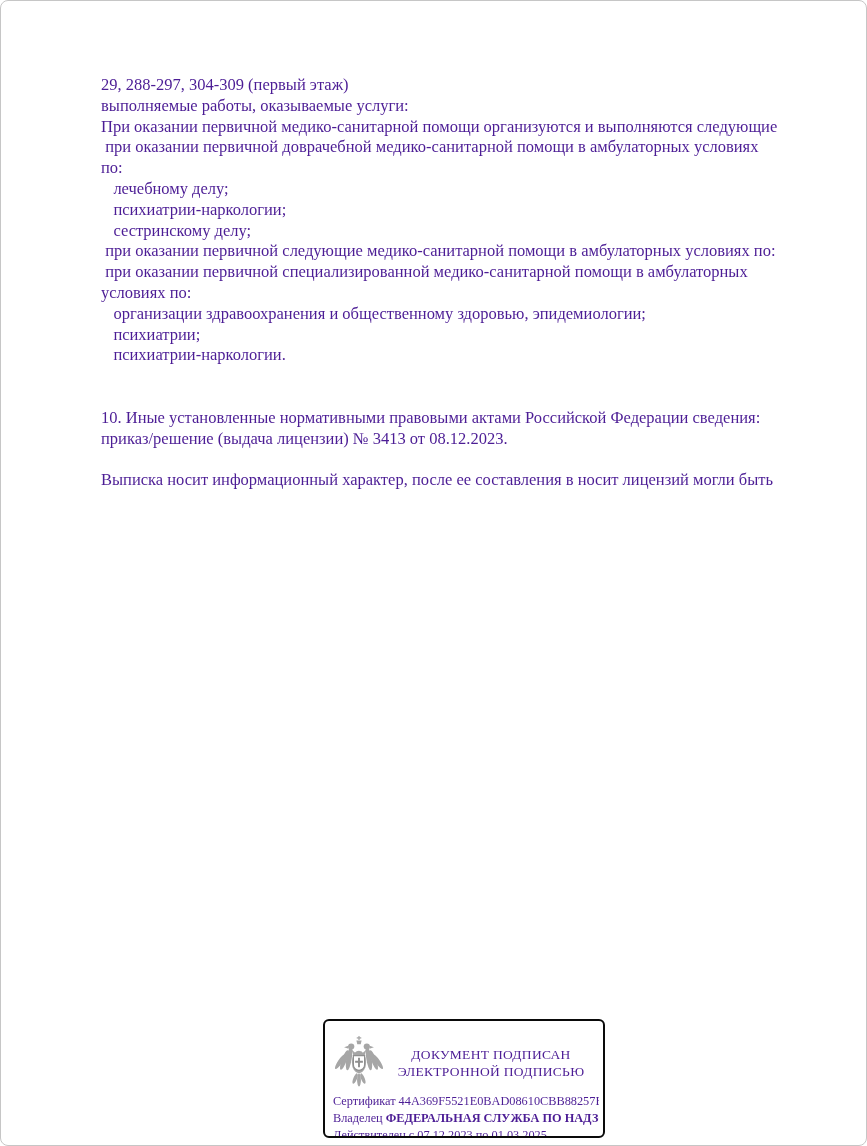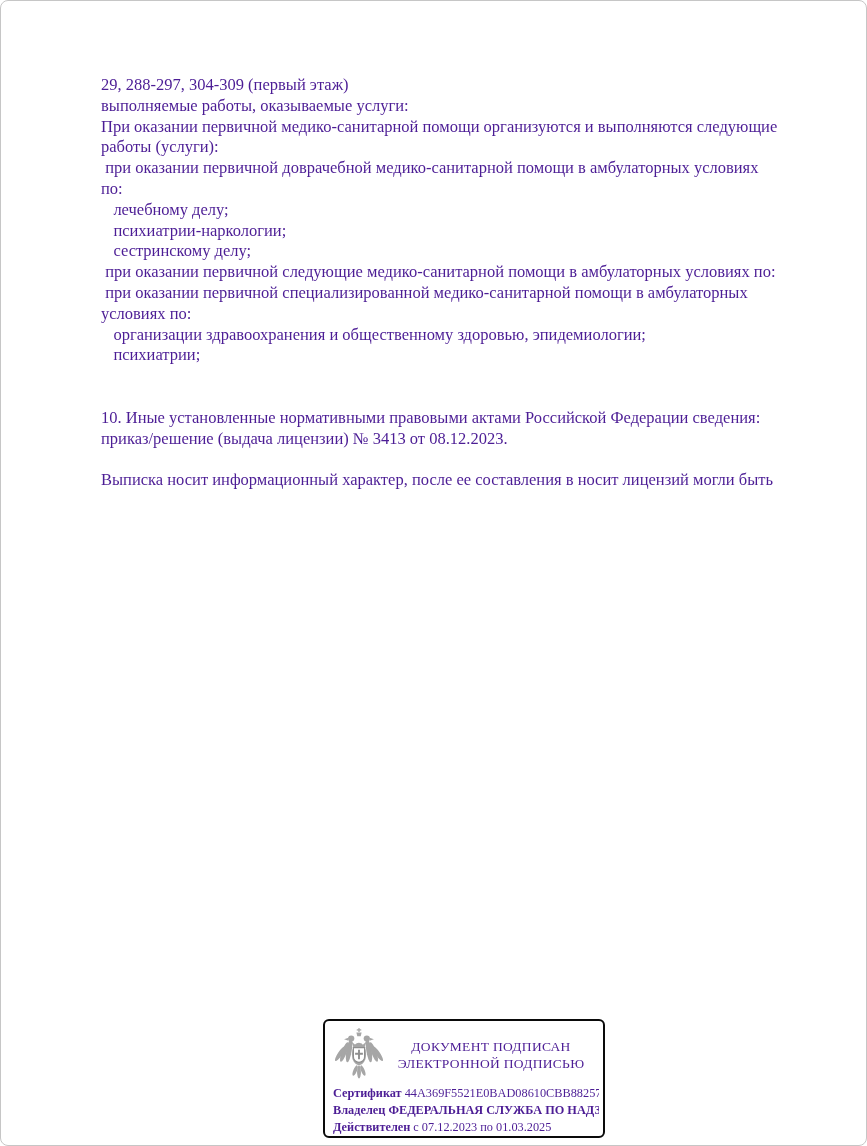--- a/index.html
+++ b/index.html
@@ -40,20 +40,21 @@
     box-sizing: border-box;
     border: 2px solid #0a0a0a;
     border-radius: 6px;
     background: #ffffff;
     overflow: hidden;
   }
   .stamp-head {
     display: flex;
     align-items: flex-start;
     padding: 6px 6px 0 8px;
+    margin-top: 8px;
   }
   .emblem {
     width: 52px;
     height: 56px;
     flex: 0 0 auto;
   }
   .stamp-title {
     flex: 1;
     text-align: center;
     padding-top: 11px;
@@ -63,43 +64,43 @@
   }
   .stamp-fields {
     padding: 2px 4px 0 8px;
     font-size: 12.3px;
     line-height: 16.8px;
   }
   .field {
     white-space: nowrap;
     overflow: hidden;
   }
-  .field-label { margin-right: 3px; font-weight: bold; }
+  .field-label { margin-right: 3px; }
   .owner-value { font-weight: bold; }
 </style>
 </head>
 <body>
 
 <div class="page">
 
   <div class="doc-text">
     <div class="line">29, 288-297, 304-309 (первый этаж)</div>
     <div class="line">выполняемые работы, оказываемые услуги:</div>
     <div class="line">При оказании первичной медико-санитарной помощи организуются и выполняются следующие</div>
-    <div class="line">работы (услуги):</div>
     <div class="line"> при оказании первичной доврачебной медико-санитарной помощи в амбулаторных условиях</div>
     <div class="line">по:</div>
     <div class="line">   лечебному делу;</div>
     <div class="line">   психиатрии-наркологии;</div>
     <div class="line">   сестринскому делу;</div>
     <div class="line"> при оказании первичной следующие медико-санитарной помощи в амбулаторных условиях по:</div>
     <div class="line"> при оказании первичной специализированной медико-санитарной помощи в амбулаторных</div>
     <div class="line">условиях по:</div>
     <div class="line">   организации здравоохранения и общественному здоровью, эпидемиологии;</div>
     <div class="line">   психиатрии;</div>
+    <div class="line">   психиатрии-наркологии.</div>
     <div class="line"></div>
     <div class="line"></div>
     <div class="line">10. Иные установленные нормативными правовыми актами Российской Федерации сведения:</div>
     <div class="line">приказ/решение (выдача лицензии) № 3413 от 08.12.2023.</div>
     <div class="line"></div>
     <div class="line">Выписка носит информационный характер, после ее составления в носит лицензий могли быть</div>
   </div>
 
   <div class="stamp">
     <div class="stamp-head">

